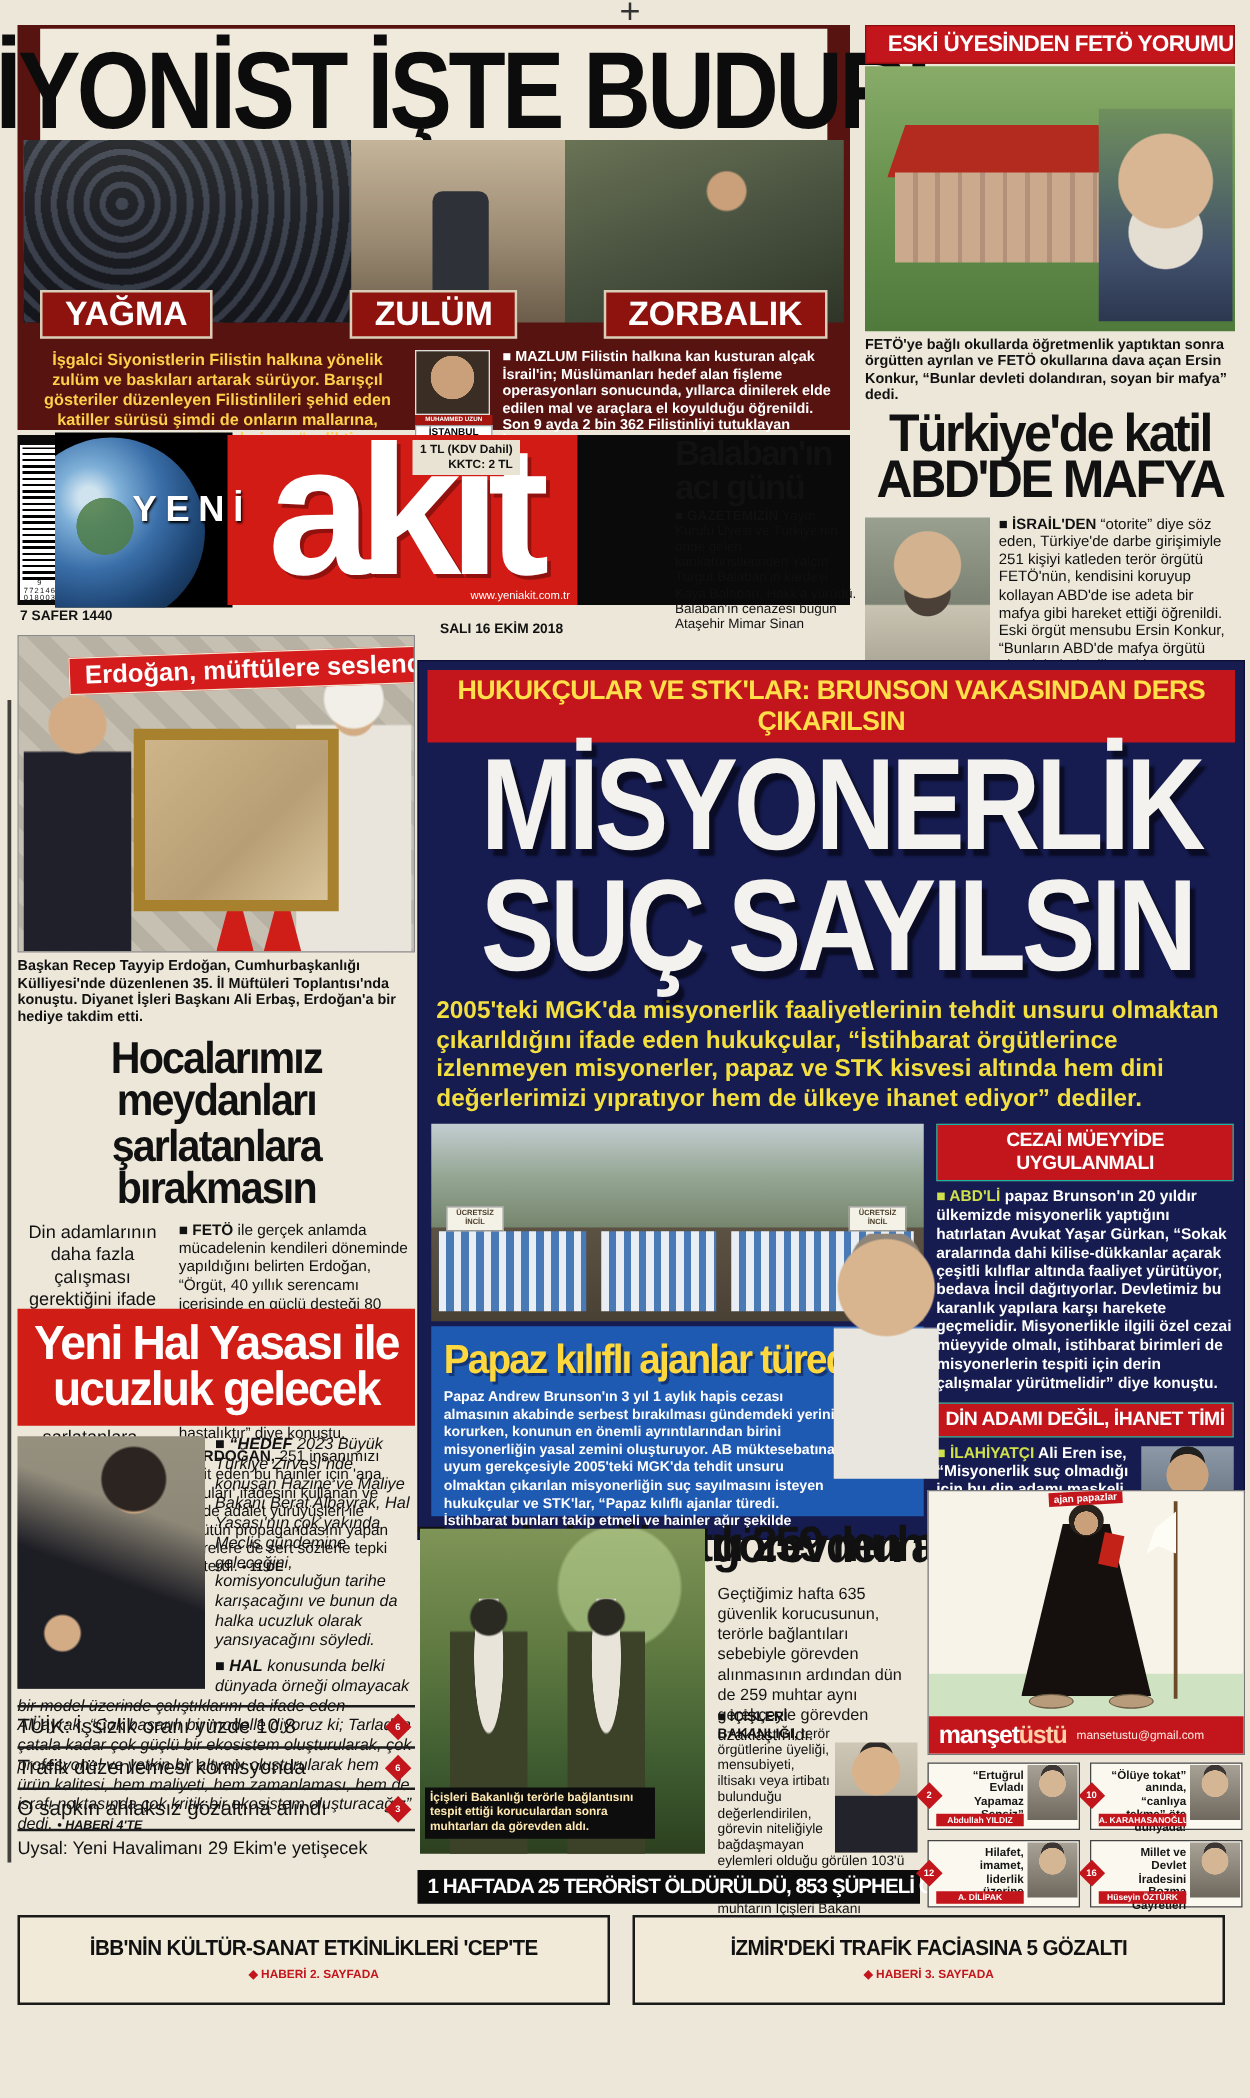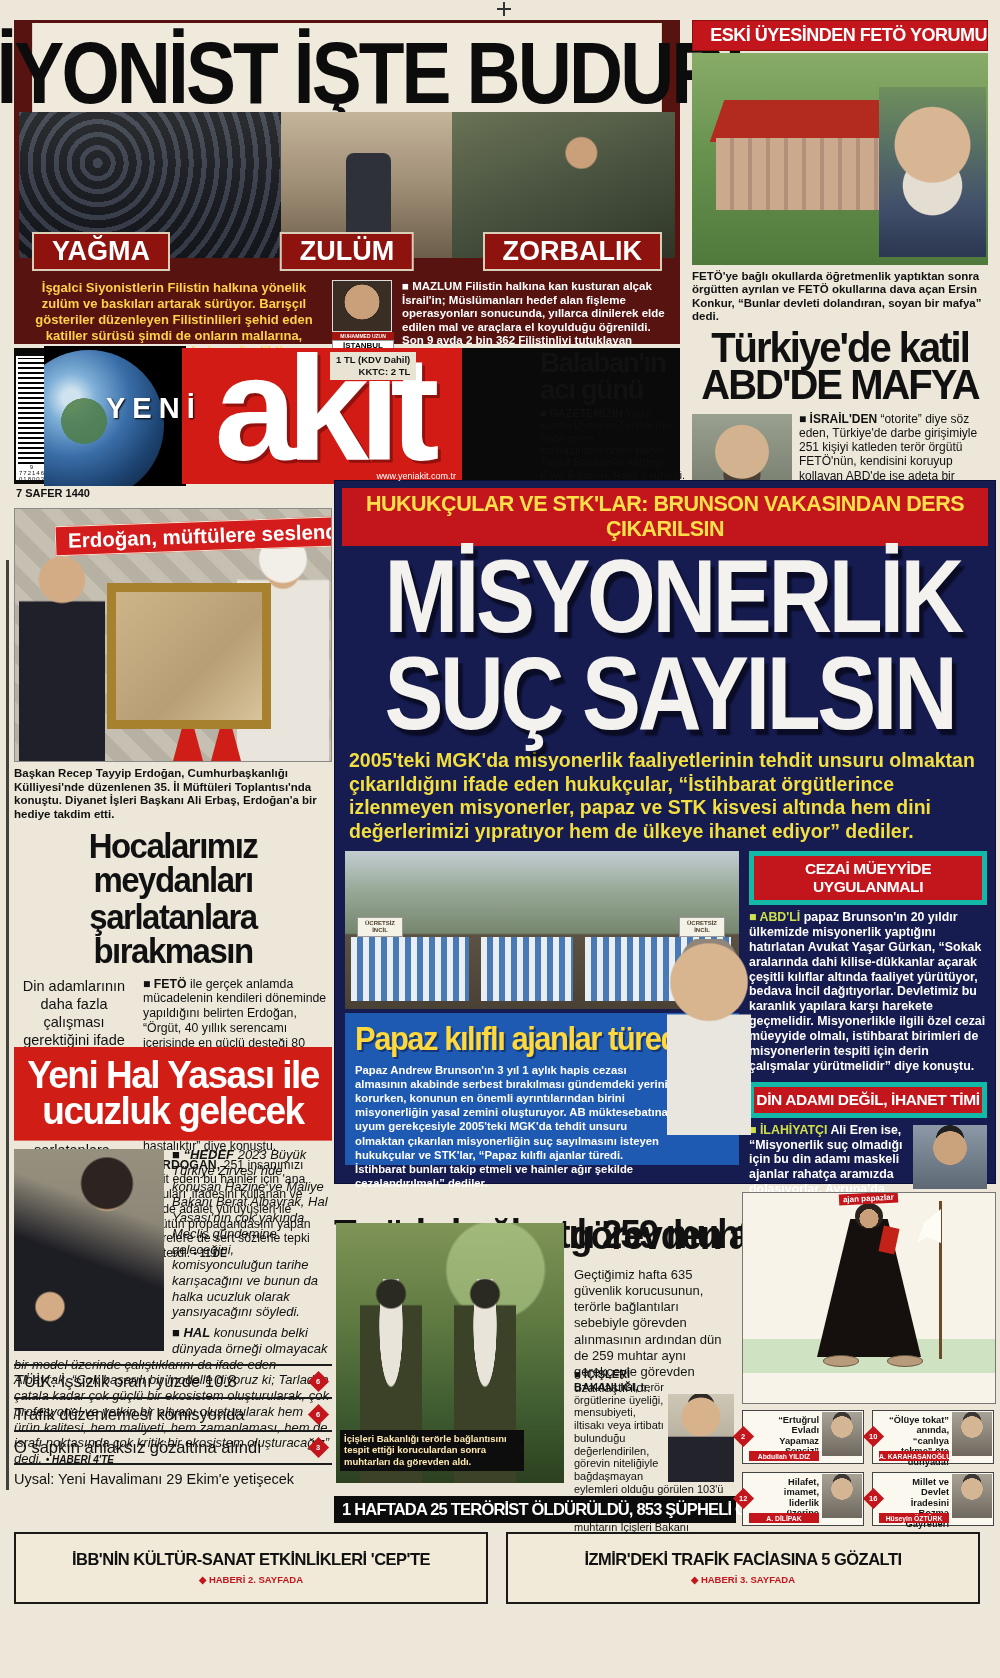--- a/index.html
+++ b/index.html
@@ -125,21 +125,21 @@
   
   .ticker{left:14px;top:1364px;width:318px;}
   .tk-row{border-top:2.5px solid #1c1c1c;padding:6px 2px 6px 0;display:flex;align-items:center;
     justify-content:space-between;font-size:16.5px;color:#121212;}
   .tk-row:last-child{font-size:14.5px;border-bottom:0;}
   .diamond{width:15px;height:15px;background:#c3151c;transform:rotate(45deg);flex:0 0 15px;
     display:flex;align-items:center;justify-content:center;margin-right:4px;}
   .diamond span{transform:rotate(-45deg);color:#fff;font-size:7.5px;font-weight:bold;}
 
   
-  .mainstory{left:334px;top:480px;width:660px;height:702px;background:#161b50;border:1px solid #0c0f33;}
+  .mainstory{left:334px;top:528px;width:660px;height:702px;background:#161b50;border:1px solid #0c0f33;}
   .ms-kicker{margin:7px 7px 2px;background:#c3151c;color:#ffe04a;text-align:center;font-weight:bold;
     font-size:21.5px;padding:4px 0;letter-spacing:-.5px;}
   .ms-h{color:#f4f2ee;font-weight:bold;text-align:center;font-size:104px;line-height:.93;letter-spacing:-4px;
     transform:scaleX(.85);transform-origin:center;white-space:nowrap;
     text-shadow:5px 6px 2px rgba(0,0,0,.55);}
   .ms-sub{color:#f3df3f;font-weight:bold;font-size:19.5px;line-height:1.2;padding:8px 14px 6px;}
   .ms-content{position:relative;height:316px;margin-top:2px;}
   .ms-photo{position:absolute;left:10px;top:0;width:394px;height:158px;overflow:hidden;background:
     linear-gradient(180deg,#c3cdd1 0%,#96a795 26%,#76866e 52%,#5c5243 53%,#4a4135 100%);}
   .stall{position:absolute;bottom:8px;width:118px;height:64px;background:
@@ -151,21 +151,21 @@
   .ms-blue{position:absolute;left:10px;top:162px;width:394px;bottom:2px;background:#1f5ab2;padding:6px 10px;box-sizing:border-box;}
   .ms-banner{color:#ffd83d;font-weight:bold;font-size:31px;letter-spacing:-1.5px;transform:scaleY(1.05);
     transform-origin:left top;text-shadow:2px 2px 0 rgba(10,30,80,.6);margin:2px 0 6px;}
   .ms-bantext{color:#fff;font-weight:bold;font-size:11.3px;line-height:1.25;padding-right:60px;}
   .brunson{position:absolute;left:332px;top:88px;width:84px;height:196px;z-index:3;background:
     radial-gradient(circle at 50% 22%, #d8b58f 0 24%, transparent 25%),
     radial-gradient(circle at 50% 13%, #8f8578 0 16%, transparent 17%),
     linear-gradient(180deg,transparent 0 38%,#e8e6df 39%);}
   .ms-right{position:absolute;left:414px;top:0;width:238px;bottom:0;}
   .rc-title{background:#c3151c;color:#fff;text-align:center;font-weight:bold;font-size:15.5px;
-    padding:4px 0;margin-bottom:5px;border:5px solid #14b8a6;letter-spacing:-.4px;}
+    padding:4px 0;margin-bottom:5px;border:1px solid #14b8a6;letter-spacing:-.4px;}
   .rc-text{color:#fff;font-weight:bold;font-size:12.4px;line-height:1.2;margin:0 0 8px;}
   .rc-text .sq{color:#cfe04a;}
   .eren{display:block;float:right;width:74px;height:64px;margin:2px 0 0 5px;background:
     radial-gradient(circle at 50% 36%, #caa27c 0 30%, transparent 31%),
     radial-gradient(circle at 50% 22%, #20201e 0 22%, transparent 23%),
     linear-gradient(180deg,#8d99a8 0%,#5d6874 100%);}
 
   
   .muhtar{left:334px;top:1216px;width:402px;height:276px;}
   .mu-h1,.mu-h2{font-size:37px;font-weight:bold;letter-spacing:-2px;line-height:.95;transform:scaleY(1.08);transform-origin:left top;white-space:nowrap;}
@@ -409,20 +409,25 @@
   <section class="abs cartoon">
     <div class="ct-ground"></div>
     <div class="ct-body"></div>
     <div class="ct-head"></div>
     <div class="ct-book"></div>
     <div class="ct-staff"></div>
     <div class="ct-flag"></div>
     <div class="ct-sandal cs1"></div>
     <div class="ct-sandal cs2"></div>
     <div class="ct-tag">ajan papazlar</div>
+    <div class="ct-strip">
+      <span class="ct-b1">manşet</span>
+        <span class="ct-b2">üstü</span>
+      <span class="ct-mail">mansetustu@gmail.com</span>
+    </div>
   </section>
 
   <section class="abs colgrid">
     <div class="colcell">
       <span class="diamond col-d">
           <span>2</span>
         </span>
       <div class="col-quote">“Ertuğrul Evladı Yapamaz Sensiz”</div>
       <div class="col-photo"></div>
       <div class="col-name">Abdullah YILDIZ</div>

